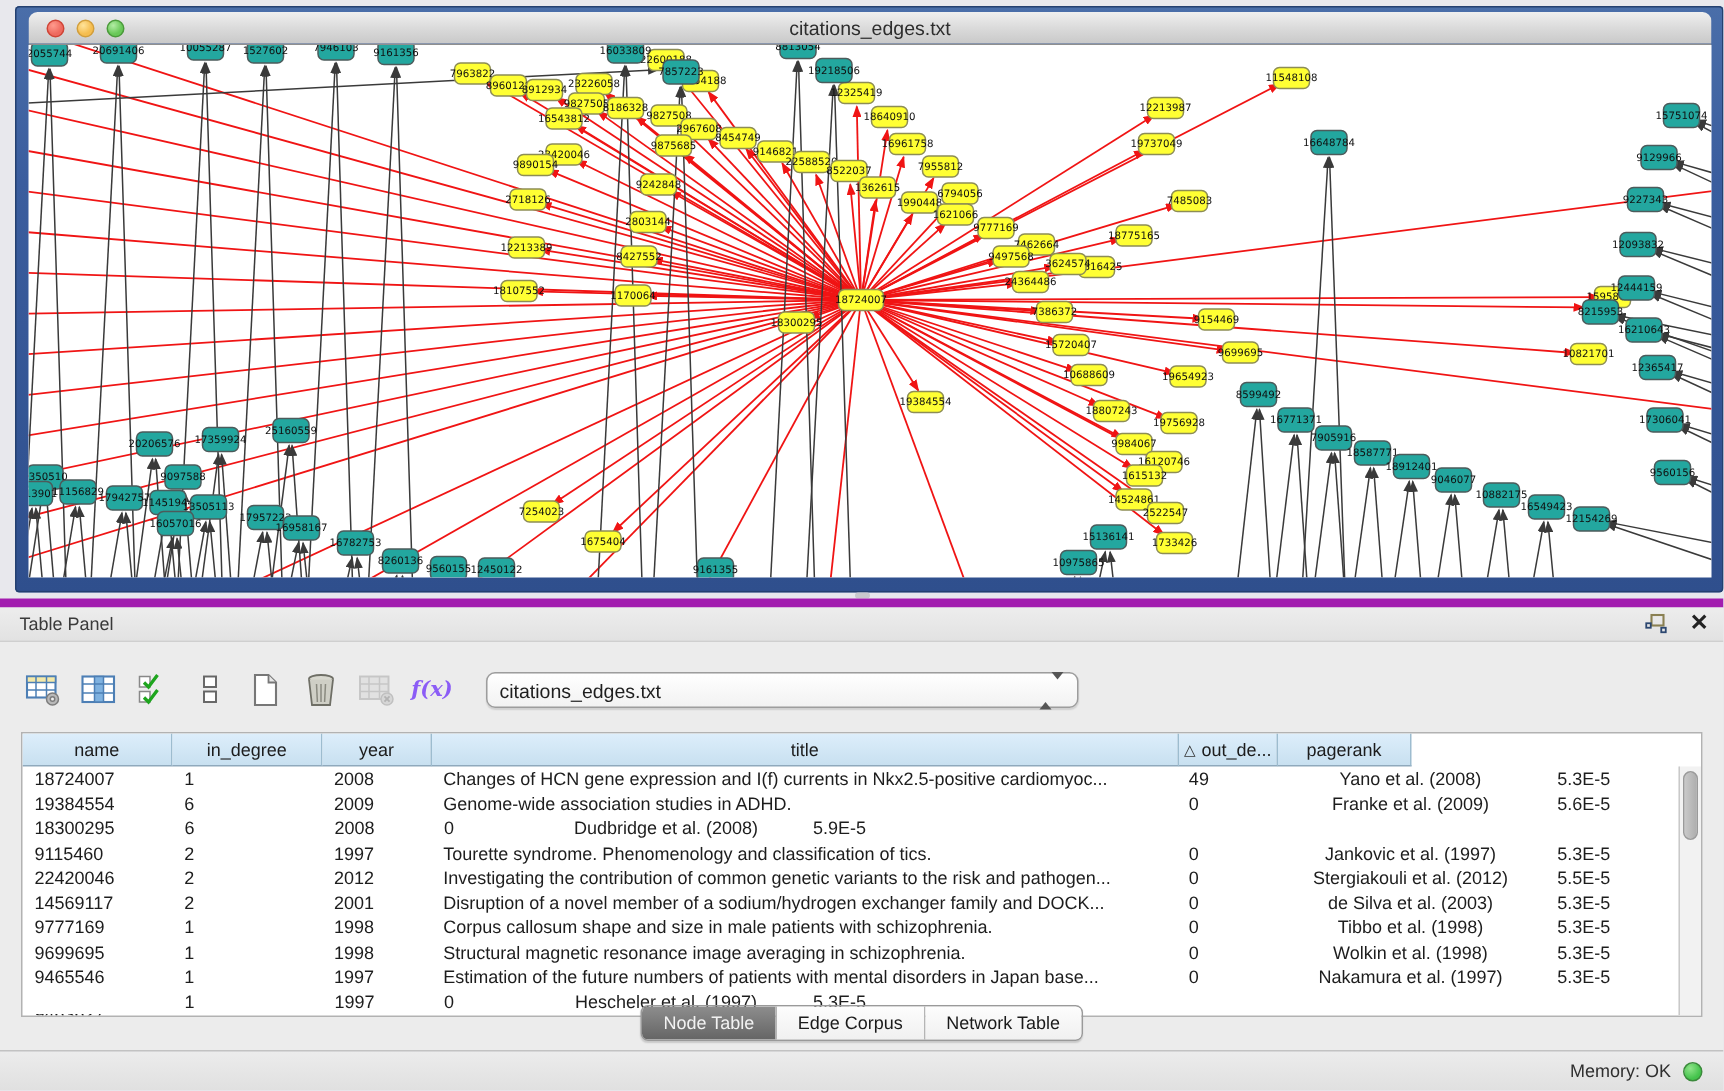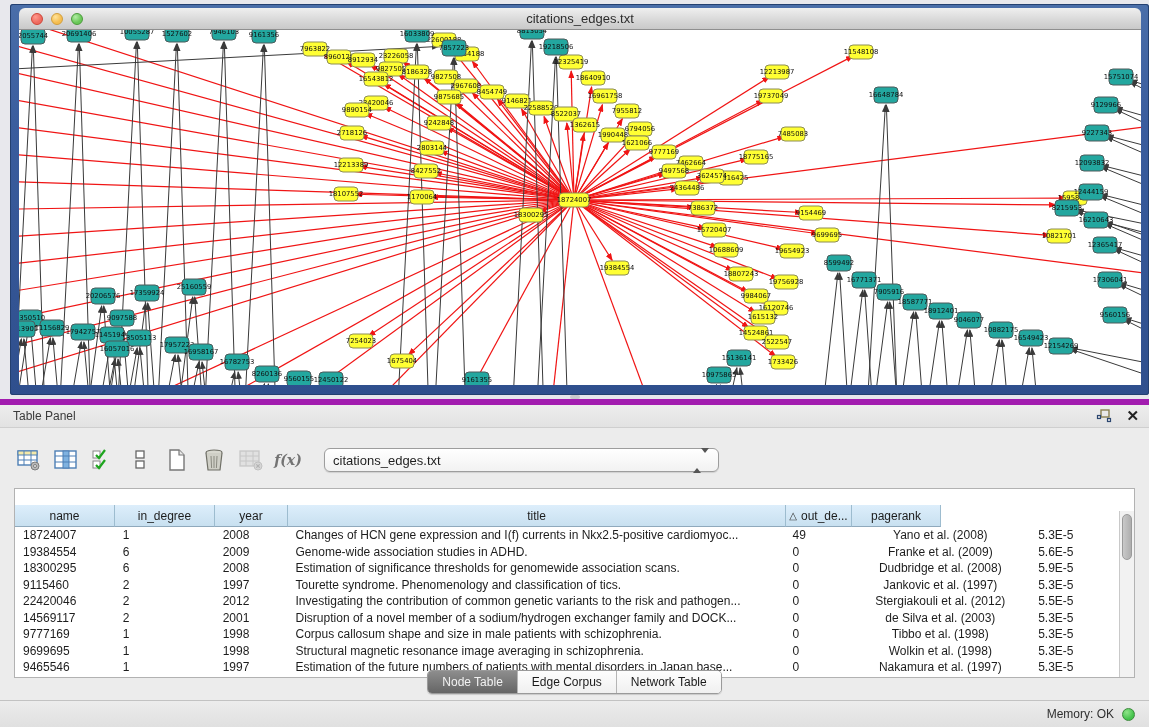--- a/index.html
+++ b/index.html
@@ -41,40 +41,40 @@
     display:flex; align-items:center; font-size:12px; color:#3a3a3a;
     padding:0 10px 0 13px;
   }
   #panel-titlebar .spacer{ flex:1; }
   #float-icon{ width:16px; height:14px; margin-right:14px; cursor:pointer; }
   #close-icon{ font-size:15px; font-weight:bold; color:#222; cursor:pointer; line-height:14px; }
 
   #toolbar{ position:absolute; left:14px; top:38px; height:34px; display:flex; align-items:center; }
   .tool{ width:30px; height:28px; margin-right:7px; display:flex; align-items:center; justify-content:center; }
   .tool svg{ display:block; }
-  #fx-icon{ font-family:"DejaVu Serif", serif; font-style:italic; font-size:14px; color:#737373; font-weight:bold; }
+  #fx-icon{ font-family:"DejaVu Serif", serif; font-style:italic; font-size:14px; color:#8b5cf6; font-weight:bold; }
   #table-selector{
     margin-left:14px; width:395px; height:24px;
     border:1px solid #9d9d9d; border-radius:6px;
     background:linear-gradient(180deg,#ffffff,#f2f2f2);
     display:flex; align-items:center; font-size:13px; color:#1f1f1f;
     padding:0 8px; position:relative; cursor:pointer;
     box-shadow:0 1px 1px rgba(0,0,0,0.12);
   }
   #combo-arrows{ position:absolute; right:9px; top:4px; }
   #combo-arrows .up, #combo-arrows .dn{ width:0; height:0; border-left:4px solid transparent; border-right:4px solid transparent; }
   #combo-arrows .up{ border-bottom:5px solid #555; margin-bottom:3px; }
   #combo-arrows .dn{ border-top:5px solid #555; }
 
   #table-wrap{
     position:absolute; left:14px; top:83px; width:1121px; height:190px;
     border:1px solid #b2b2b2; background:#ffffff; overflow:hidden;
   }
   #grid{ position:absolute; left:0; top:0; right:15px; }
-  .hdr-row{ display:flex; height:22px;margin-top:16px; }
+  .hdr-row{ display:flex; height:22px; }
   .hdr-cell{
     background:linear-gradient(180deg,#ddeefb 0%,#c8e0f0 100%);
     border-right:1px solid #9dbccf; border-bottom:1px solid #8fa9bc;
     display:flex; align-items:center; justify-content:center;
     font-size:12px; color:#1c1c1c; overflow:hidden; white-space:nowrap; cursor:pointer;
   }
   .sort-glyph{ font-size:10px; margin-right:4px; color:#333; }
   .row{ display:flex; height:16.5px; }
   .cell{
     font-size:12px; color:#1d1d1d; white-space:nowrap; overflow:hidden;
@@ -906,21 +906,20 @@
           <div class="cell" style="width: 73px;">2009</div>
           <div class="cell" style="width: 498px;">Genome-wide association studies in ADHD.</div>
           <div class="cell" style="width: 66px;">0</div>
           <div class="cell center" style="width: 180px;">Franke et al. (2009)</div>
           <div class="cell" style="width: 89px;">5.6E-5</div>
         </div>
         <div class="row">
           <div class="cell" style="width: 100px;">18300295</div>
           <div class="cell" style="width: 100px;">6</div>
           <div class="cell" style="width: 73px;">2008</div>
-          <div class="cell" style="width: 498px;">Estimation of significance thresholds for genomewide association scans.</div>
           <div class="cell" style="width: 66px;">0</div>
           <div class="cell center" style="width: 180px;">Dudbridge et al. (2008)</div>
           <div class="cell" style="width: 89px;">5.9E-5</div>
         </div>
         <div class="row">
           <div class="cell" style="width: 100px;">9115460</div>
           <div class="cell" style="width: 100px;">2</div>
           <div class="cell" style="width: 73px;">1997</div>
           <div class="cell" style="width: 498px;">Tourette syndrome. Phenomenology and classification of tics.</div>
           <div class="cell" style="width: 66px;">0</div>

